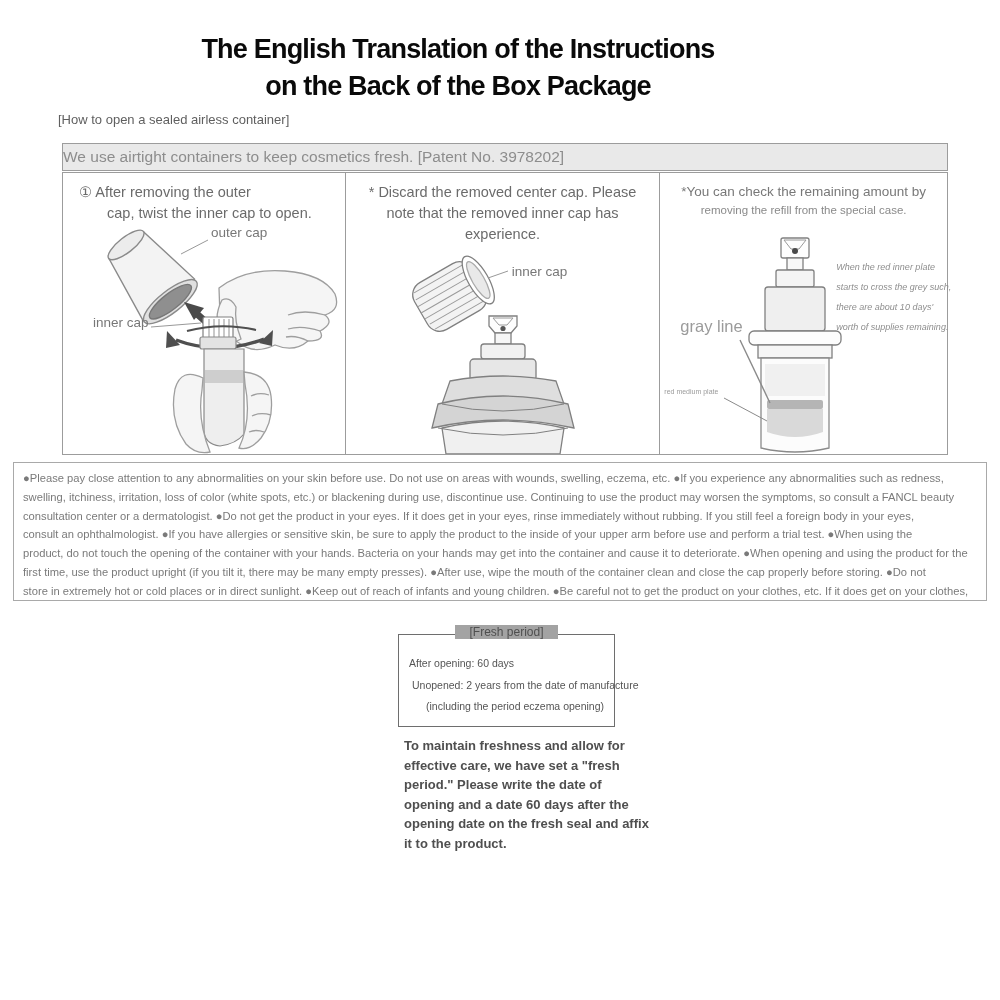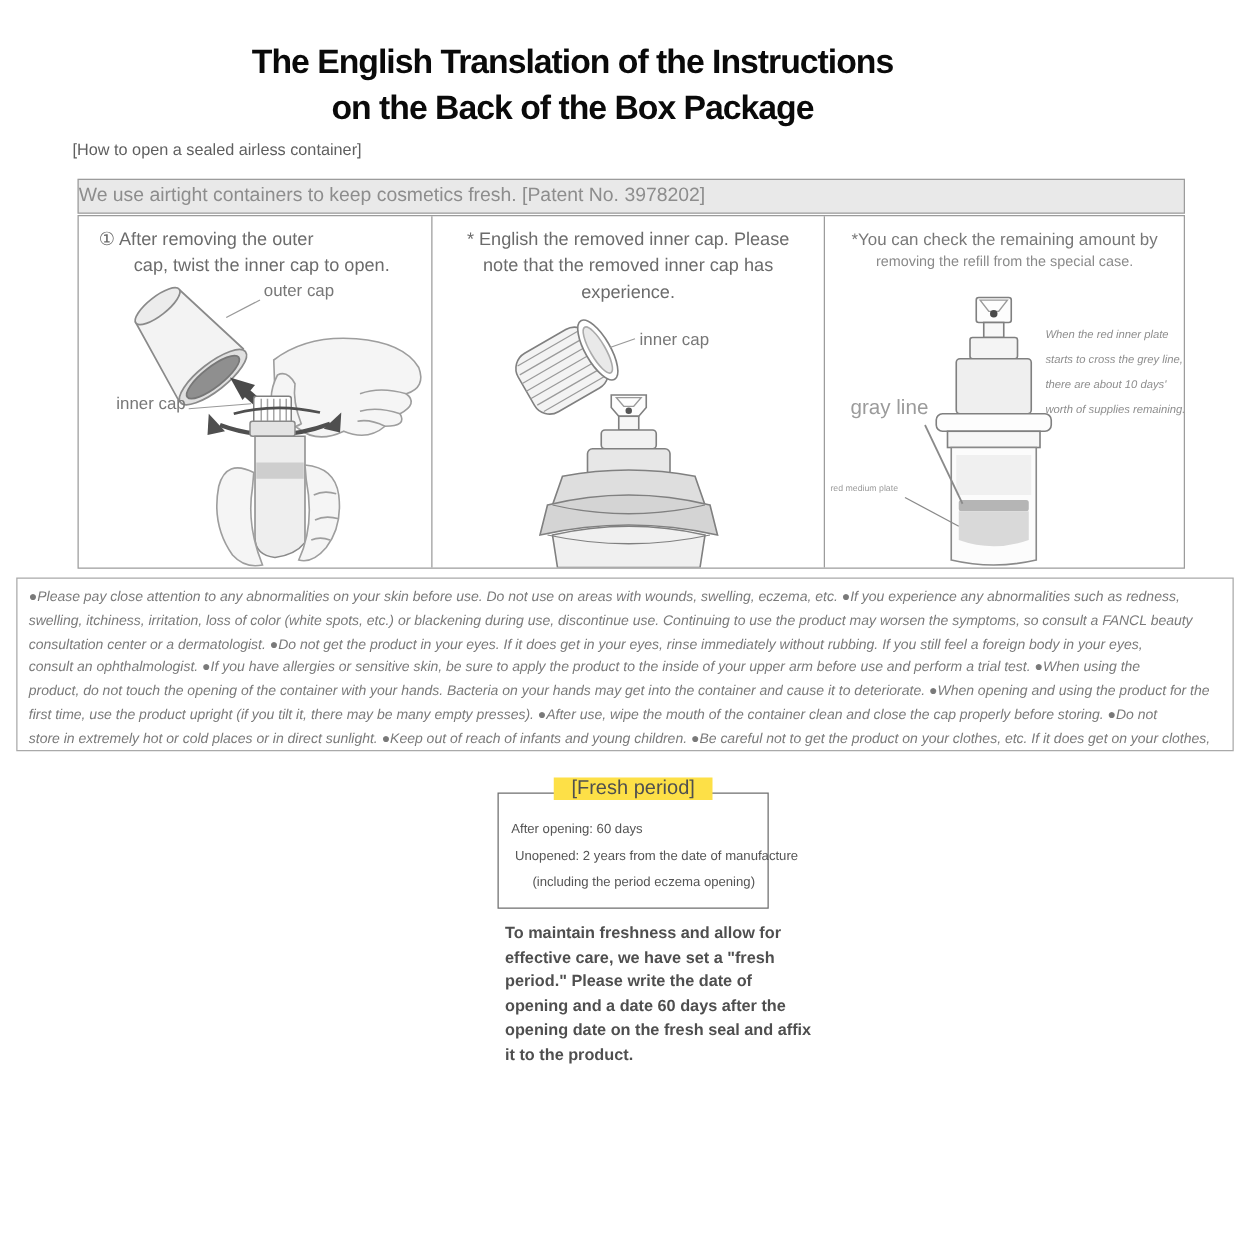--- a/index.html
+++ b/index.html
@@ -37,30 +37,30 @@
   .p3-head2{position:absolute;left:0;top:31px;width:100%;text-align:center;font-size:11.5px;color:#8a8a8a;}
   .illus{position:absolute;left:0;}
   .lbl{position:absolute;font-size:13.5px;color:#777;white-space:nowrap;}
   .lbl-big{position:absolute;font-size:16.5px;color:#9b9b9b;white-space:nowrap;}
   .lbl-tiny{position:absolute;font-size:7px;color:#9b9b9b;white-space:nowrap;}
   .note{position:absolute;left:176px;top:84px;font-size:9px;line-height:20px;color:#8e8e8e;white-space:nowrap;font-style:italic;}
   
   .precautions{
     position:absolute;left:13px;top:462px;width:974px;height:139px;
     border:1px solid #a9a9a9;box-sizing:border-box;overflow:hidden;
-    padding:6px 0 0 9px;font-size:11.2px;line-height:18.8px;color:#7a7a7a;font-style:italic;
+    padding:6px 0 0 9px;font-size:11.2px;line-height:18.8px;color:#7a7a7a;
   }
   .precautions div{white-space:nowrap;}
   
   .fresh-box{
     position:absolute;left:398px;top:634px;width:215px;height:91px;
     border:1px solid #6e6e6e;
   }
   .fresh-title-wrap{position:absolute;top:-13px;left:0;right:0;text-align:center;}
-  .fresh-title{display:inline-block;background:#fde047;padding:0 14px;font-size:16px;color:#4f4f4f;}
+  .fresh-title{display:inline-block;background:#a3a3a3;padding:0 14px;font-size:12px;color:#4f4f4f;}
   .fresh-line{position:absolute;font-size:10.5px;color:#555;white-space:nowrap;}
   .fl1{left:10px;top:22px;}
   .fl2{left:13px;top:44px;}
   .fl3{right:10px;top:65px;}
   
   .footer-note{
     position:absolute;left:404px;top:736px;width:220px;
     font-size:13px;line-height:19.6px;color:#4f4f4f;font-weight:bold;
   }
   .footer-note div{white-space:nowrap;}
@@ -130,21 +130,21 @@
         <path d="M208,191 Q197,188 189,192" fill="none"></path>
         <path d="M201,208 Q193,205 186,208" fill="none"></path>
       </g>
     </svg>
     <span class="lbl" style="left:148px;top:52px">outer cap</span>
     <span class="lbl" style="left:30px;top:142px">inner cap</span>
   </div>
 
   <div class="panel panel-2">
     <div class="p-head p2-head">
-      <div>* English the removed inner cap. Please</div>
+      <div>* Discard the removed center cap. Please</div>
       <div>note that the removed inner cap has</div>
       <div>experience.</div>
     </div>
     <svg class="illus" style="top:63px" width="314" height="218" viewBox="0 0 314 218">
       <g transform="translate(108,58) rotate(-30)" fill="#f3f3f3" stroke="#808080" stroke-width="1.3">
         <rect x="-38" y="-27" width="66" height="54" rx="14"></rect>
         <line x1="-34" y1="-21" x2="24" y2="-21" stroke="#9a9a9a" stroke-width="1"></line>
         <line x1="-36" y1="-14" x2="26" y2="-14" stroke="#9a9a9a" stroke-width="1"></line>
         <line x1="-38" y1="-7" x2="27" y2="-7" stroke="#9a9a9a" stroke-width="1"></line>
         <line x1="-38" y1="0" x2="28" y2="0" stroke="#9a9a9a" stroke-width="1"></line>
@@ -190,21 +190,21 @@
         <rect x="107" y="176" width="56" height="9" rx="2" fill="#b5b5b5" stroke="none"></rect>
         <path d="M107,185 L163,185 L163,208 Q135,218 107,208 Z" fill="#d9d9d9" stroke="none"></path>
       </g>
       <line x1="80" y1="116" x2="110" y2="179" stroke="#8a8a8a" stroke-width="1.4"></line>
       <line x1="64" y1="174" x2="107" y2="197" stroke="#8a8a8a" stroke-width="1"></line>
     </svg>
     <span class="lbl-big" style="left:20px;top:144px">gray line</span>
     <span class="lbl-tiny" style="left:4px;top:215px">red medium plate</span>
     <div class="note">
       <div>When the red inner plate</div>
-      <div>starts to cross the grey line,</div>
+      <div>starts to cross the grey such,</div>
       <div>there are about 10 days'</div>
       <div>worth of supplies remaining.</div>
     </div>
   </div>
 </div>
 
 <div class="precautions">
   <div>●Please pay close attention to any abnormalities on your skin before use. Do not use on areas with wounds, swelling, eczema, etc. ●If you experience any abnormalities such as redness,</div>
   <div>swelling, itchiness, irritation, loss of color (white spots, etc.) or blackening during use, discontinue use. Continuing to use the product may worsen the symptoms, so consult a FANCL beauty</div>
   <div>consultation center or a dermatologist. ●Do not get the product in your eyes. If it does get in your eyes, rinse immediately without rubbing. If you still feel a foreign body in your eyes,</div>

